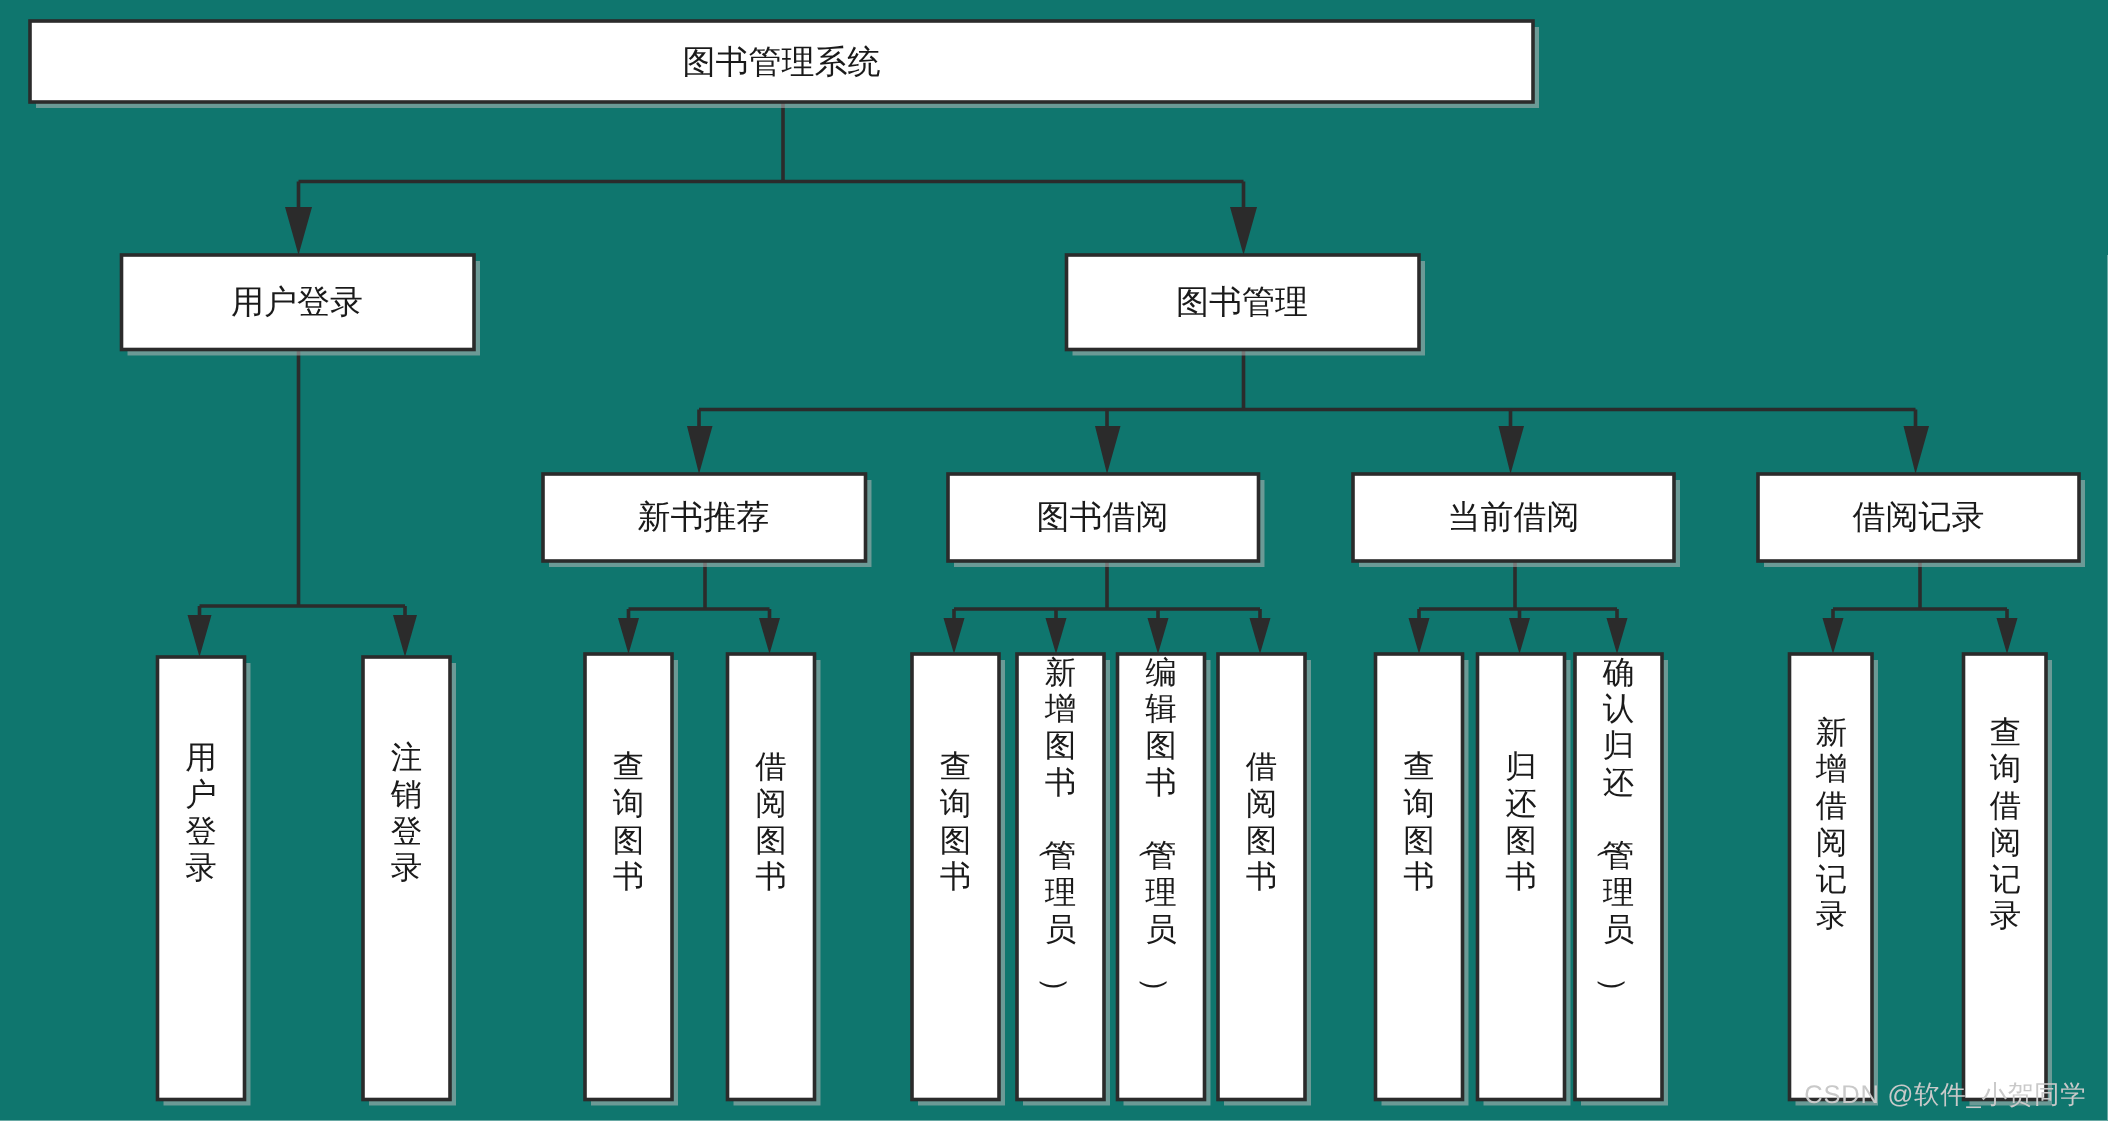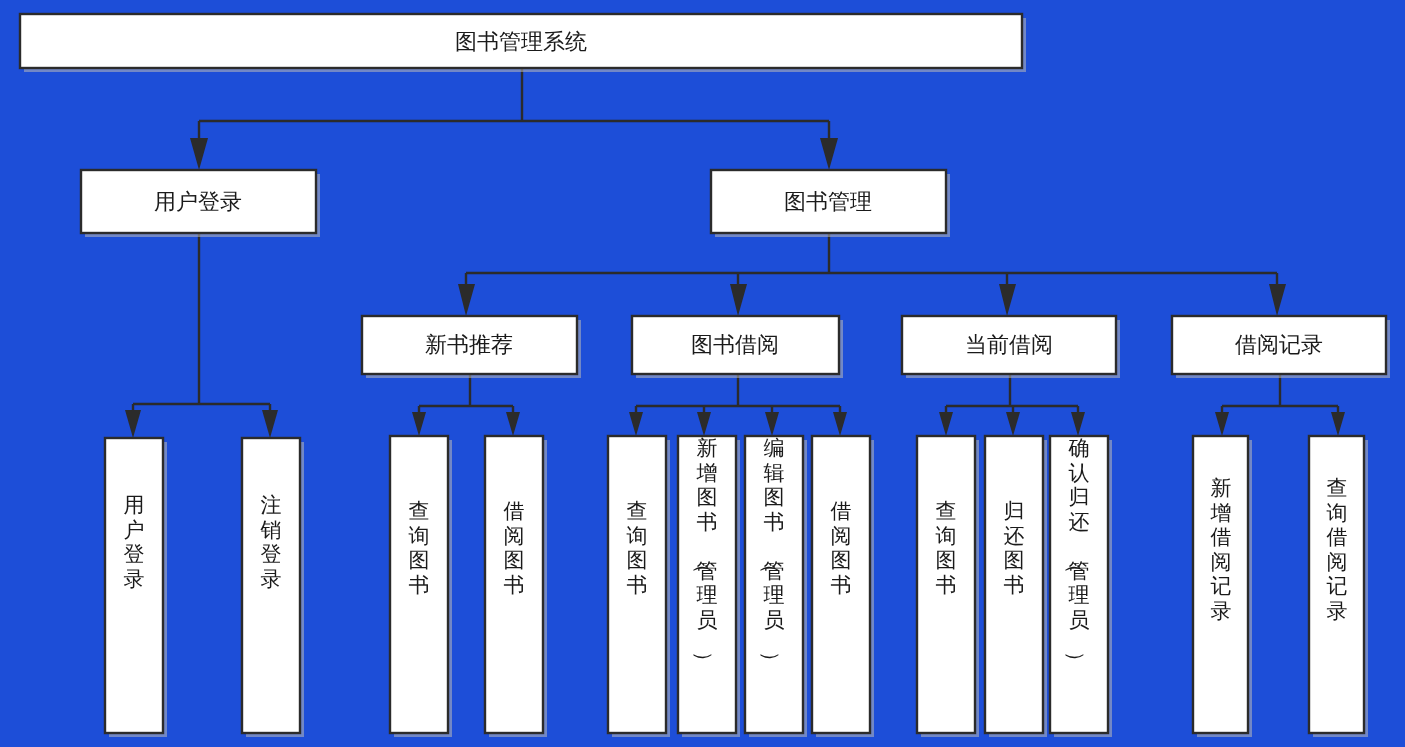--- a/index.html
+++ b/index.html
@@ -12,21 +12,21 @@
     width: 1405px;
     height: 747px;
     font-family: "Liberation Sans", "DejaVu Sans", sans-serif;
     overflow: hidden;
     position: relative;
   }
   #diagram-root {
     position: relative;
     width: 1405px;
     height: 747px;
-    background: #1d4ed8;
+    background: #0f766e;
   }
   svg#tree-svg {
     position: absolute;
     left: 0;
     top: 0;
     width: 1405px;
     height: 747px;
     display: block;
   }
   .node-box {
@@ -256,14 +256,15 @@
     </g>
 
     <g>
       <rect class="node-shadow" x="1313" y="440" width="55" height="297"></rect>
       <rect class="node-box" x="1309" y="436" width="55" height="297"></rect>
       <text class="node-label-v" x="1337" y="495"><tspan x="1337" y="495">查</tspan><tspan x="1337" y="519.5">询</tspan><tspan x="1337" y="544">借</tspan><tspan x="1337" y="568.5">阅</tspan><tspan x="1337" y="593">记</tspan><tspan x="1337" y="617.5">录</tspan></text>
     </g>
 
   </svg>
 
+  <div class="watermark-text">CSDN @软件_小贺同学</div>
 
 </div>
 
 </body></html>

